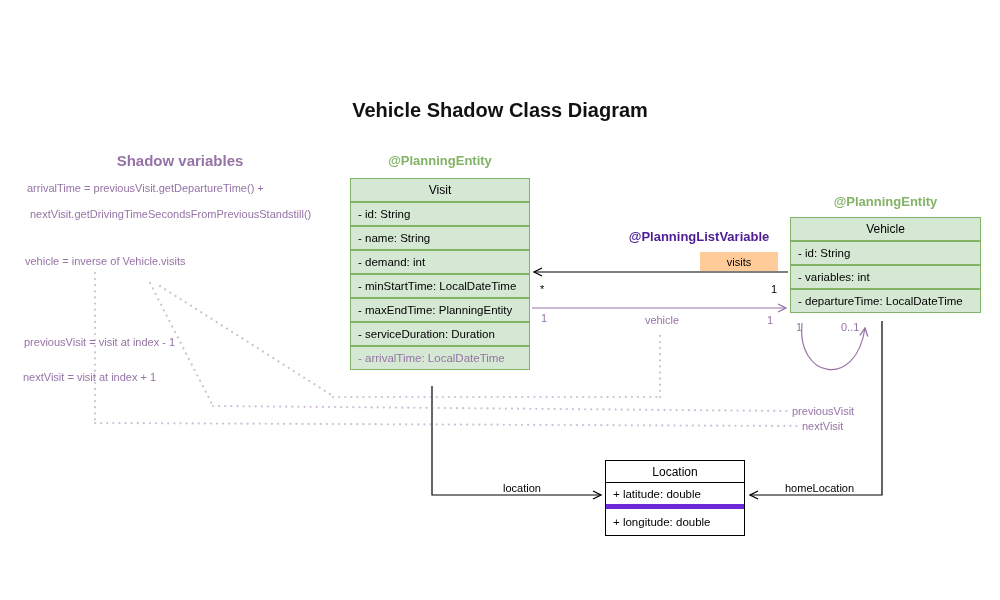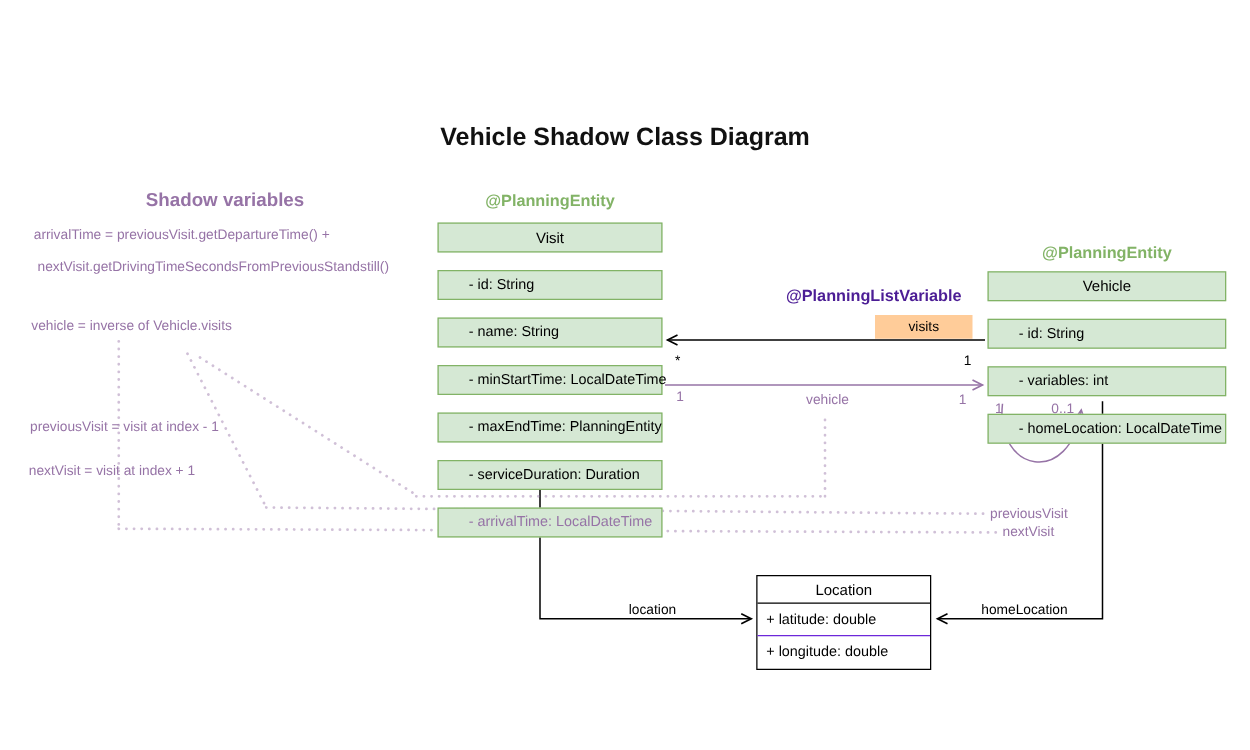--- a/index.html
+++ b/index.html
@@ -10,32 +10,32 @@
 
   .title { left:0; top:99px; width:1000px; text-align:center; font-size:20px; font-weight:bold; color:#111; }
 
   .shadow-heading { left:60px; top:152px; width:240px; text-align:center;
                     font-size:15px; font-weight:bold; color:#9673a6; }
   .shadow-line { font-size:11px; color:#9673a6; white-space:nowrap; }
 
   .entity-annotation { text-align:center; font-size:13px; font-weight:bold; color:#82b366; }
   .list-annotation   { text-align:center; font-size:13px; font-weight:bold; color:#4c1d95; }
 
-  .uml { display:flex; flex-direction:column; gap:14px; }
+  .uml { display:flex; flex-direction:column; gap:0; }
   .uml .cell { height:24px; background:#d5e8d4; border:1px solid #82b366;
-               display:flex; align-items:center; padding:0 24px;
+               display:flex; align-items:center; padding:0 7px;
                font-size:11.5px; color:#000; white-space:nowrap; }
   .uml .head { justify-content:center; font-size:12px; padding:0; }
   .uml .shadow-field { color:#9673a6; }
 
   .loc { border:1px solid #000; background:#fff; }
   .loc .head { height:22px; display:flex; align-items:center; justify-content:center;
                font-size:12px; border-bottom:1px solid #000; }
   .loc .row { height:26px; display:flex; align-items:center; padding:0 7px; font-size:11.5px; white-space:nowrap; }
-  .loc .row.mid { border-bottom:1px solid #6d28d9; }
+  .loc .row.mid { border-bottom:5px solid #6d28d9; }
 
   .chip { background:#ffcc99; display:flex; align-items:center; justify-content:center;
           font-size:11px; color:#000; }
   .edge-label { font-size:11px; color:#000; white-space:nowrap; }
   .edge-label.purple { color:#9673a6; }
 </style>
 </head>
 <body>
 
 <div class="canvas">
@@ -78,32 +78,33 @@
   <div class="abs shadow-line" style="left:30px;top:208px">nextVisit.getDrivingTimeSecondsFromPreviousStandstill()</div>
   <div class="abs shadow-line" style="left:25px;top:255px">vehicle = inverse of Vehicle.visits</div>
   <div class="abs shadow-line" style="left:24px;top:336px">previousVisit = visit at index - 1</div>
   <div class="abs shadow-line" style="left:23px;top:371px">nextVisit = visit at index + 1</div>
 
   <div class="abs entity-annotation" style="left:350px;top:153px;width:180px">@PlanningEntity</div>
   <div class="abs uml" style="left:350px;top:178px;width:180px">
     <div class="cell head">Visit</div>
     <div class="cell">- id: String</div>
     <div class="cell">- name: String</div>
+    <div class="cell">- demand: int</div>
     <div class="cell">- minStartTime: LocalDateTime</div>
     <div class="cell">- maxEndTime: PlanningEntity</div>
     <div class="cell">- serviceDuration: Duration</div>
     <div class="cell shadow-field">- arrivalTime: LocalDateTime</div>
   </div>
 
   <div class="abs entity-annotation" style="left:790px;top:194px;width:191px">@PlanningEntity</div>
   <div class="abs uml" style="left:790px;top:217px;width:191px">
     <div class="cell head">Vehicle</div>
     <div class="cell">- id: String</div>
     <div class="cell">- variables: int</div>
-    <div class="cell">- homeLocation: LocalDateTime</div>
+    <div class="cell">- departureTime: LocalDateTime</div>
   </div>
 
   <div class="abs loc" style="left:605px;top:460px;width:140px">
     <div class="head">Location</div>
     <div class="row mid">+ latitude: double</div>
     <div class="row">+ longitude: double</div>
   </div>
 
   <div class="abs list-annotation" style="left:618px;top:229px;width:162px">@PlanningListVariable</div>
   <div class="abs chip" style="left:700px;top:252px;width:78px;height:19px">visits</div>

